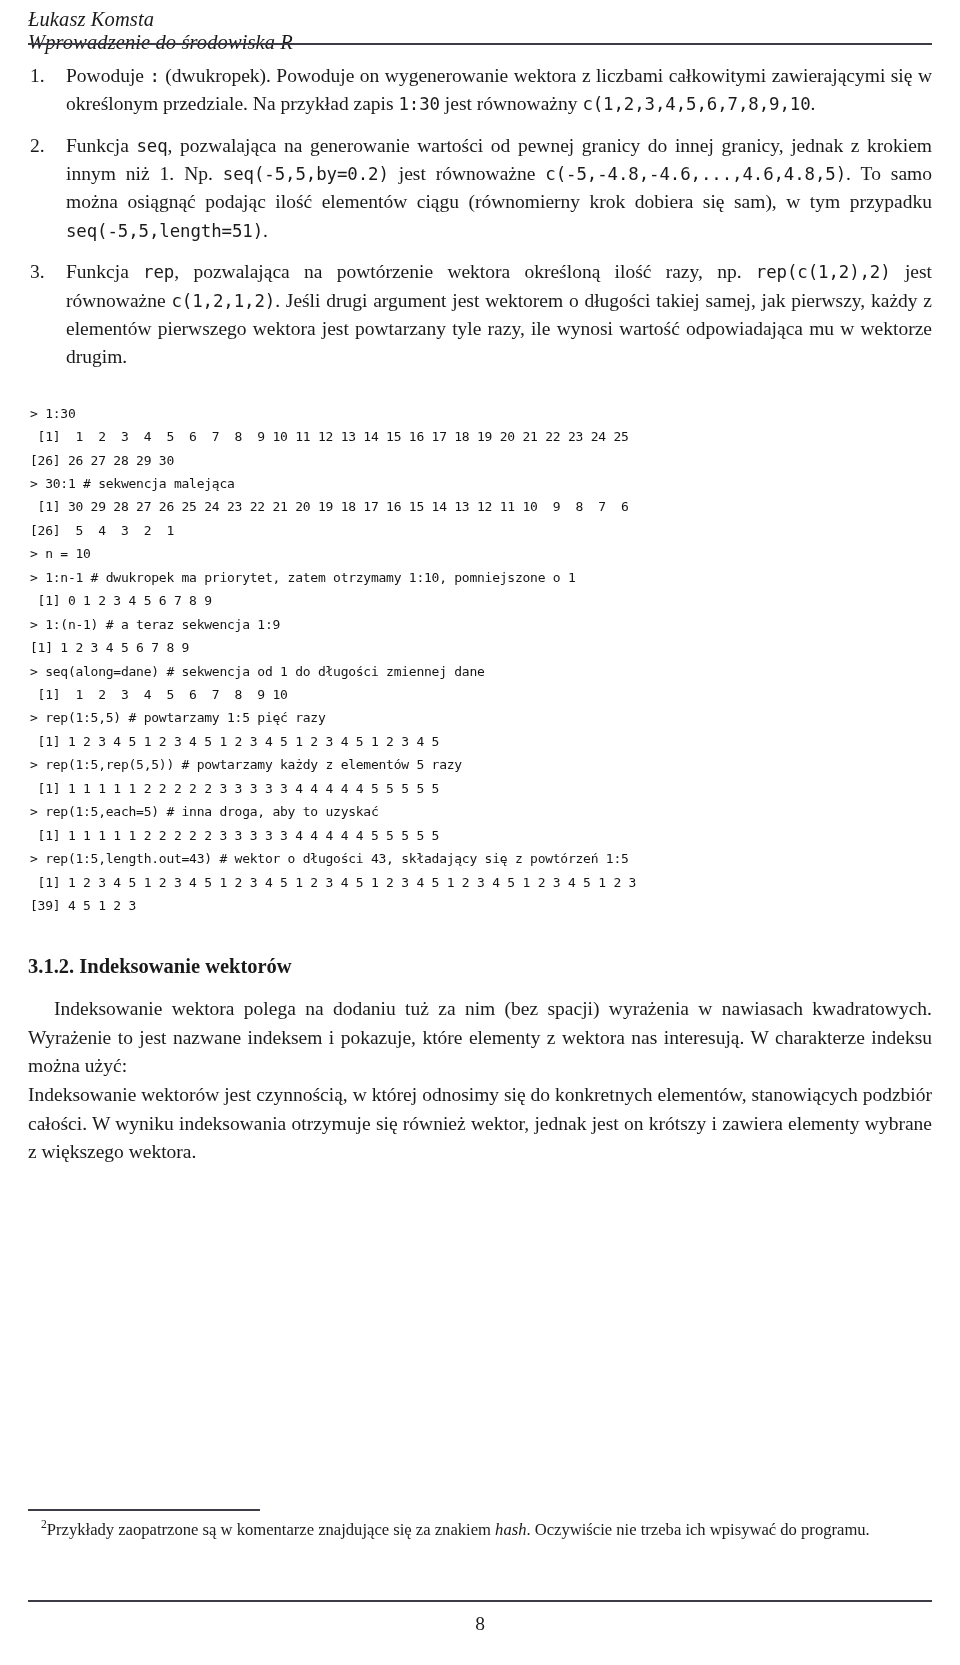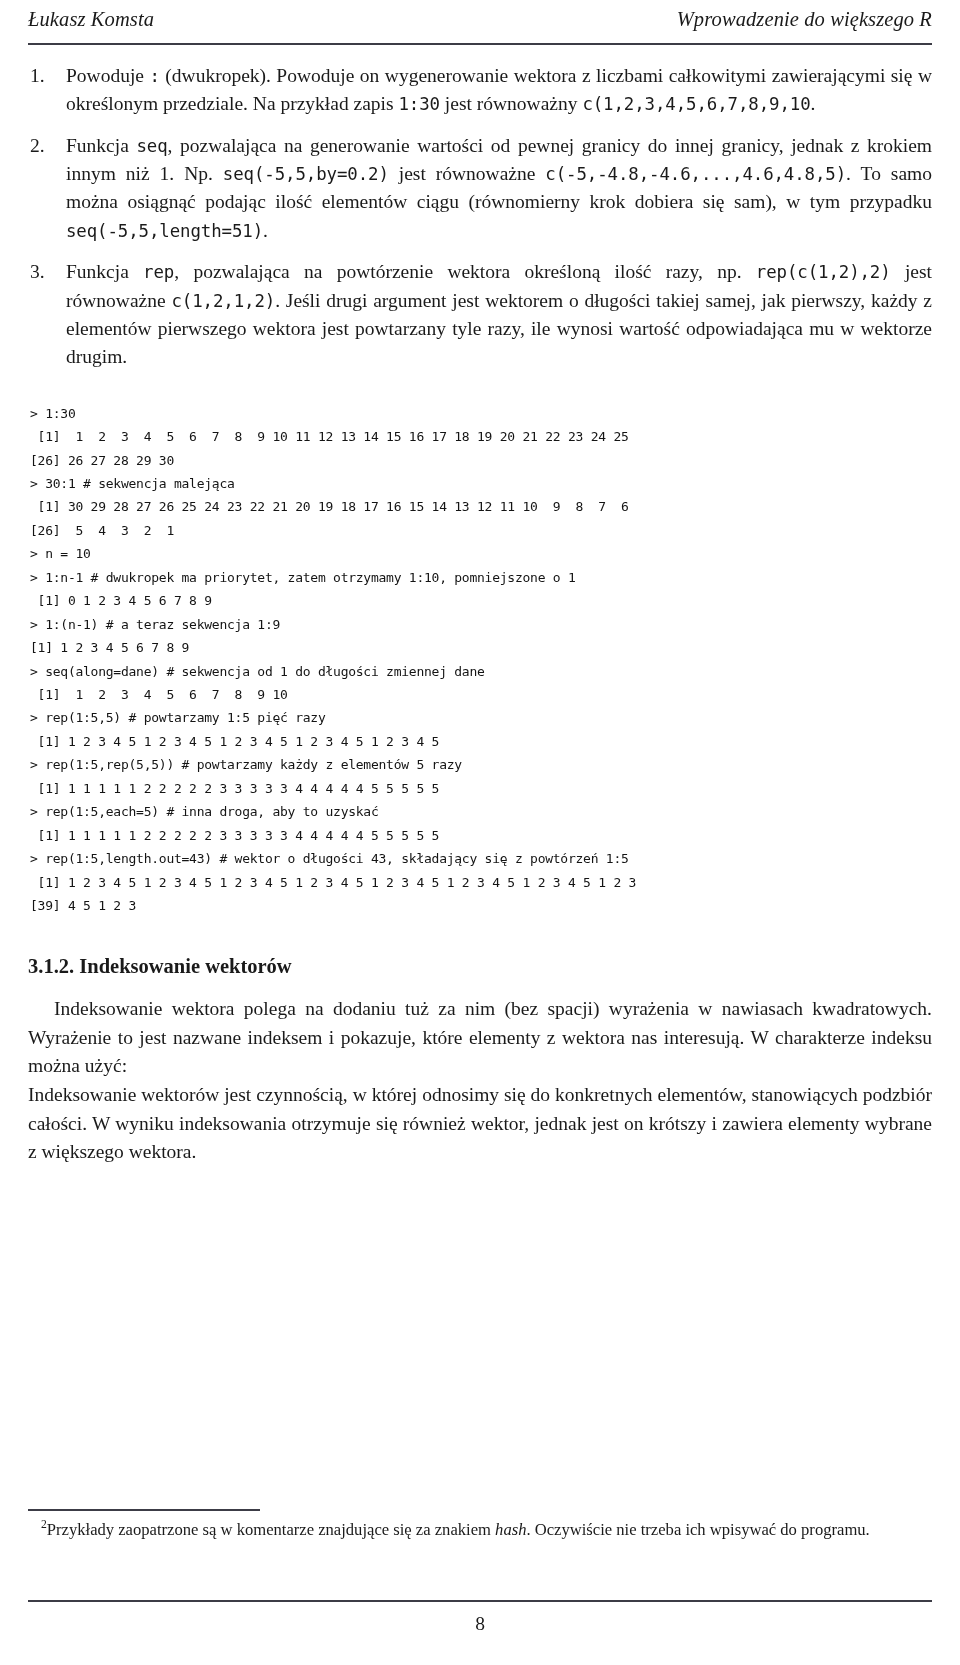--- a/index.html
+++ b/index.html
@@ -25,20 +25,21 @@
     position: absolute;
     left: 28px;
     right: 28px;
     top: 8px;
     display: flex;
     justify-content: space-between;
     align-items: baseline;
     font-size: 20.5px;
     font-style: italic;
     letter-spacing: 0.1px;
+    flex-direction: column;
   }
   .head-rule {
     position: absolute;
     left: 28px;
     right: 28px;
     top: 43px;
     height: 2px;
     background: #3c3c46;
   }
 
@@ -166,21 +167,21 @@
     font-size: 19.5px;
   }
 </style>
 </head>
 <body>
 
 <div class="page">
 
   <div class="running-head">
     <span>Łukasz Komsta</span>
-    <span>Wprowadzenie do większego R</span>
+    <span>Wprowadzenie do środowiska R</span>
   </div>
   <div class="head-rule"></div>
 
   <div class="content">
 
     <ol class="items">
       <li>
         <span class="marker">1.</span>
         <span class="rich"><span>Powoduje </span><code>:</code><span> (dwukropek). Powoduje on wygenerowanie wektora z liczbami całkowitymi zawierającymi się w określonym przedziale. Na przykład zapis </span><code>1:30</code><span> jest równoważny </span><code>c(1,2,3,4,5,6,7,8,9,10</code><span>.</span></span>
       </li>

